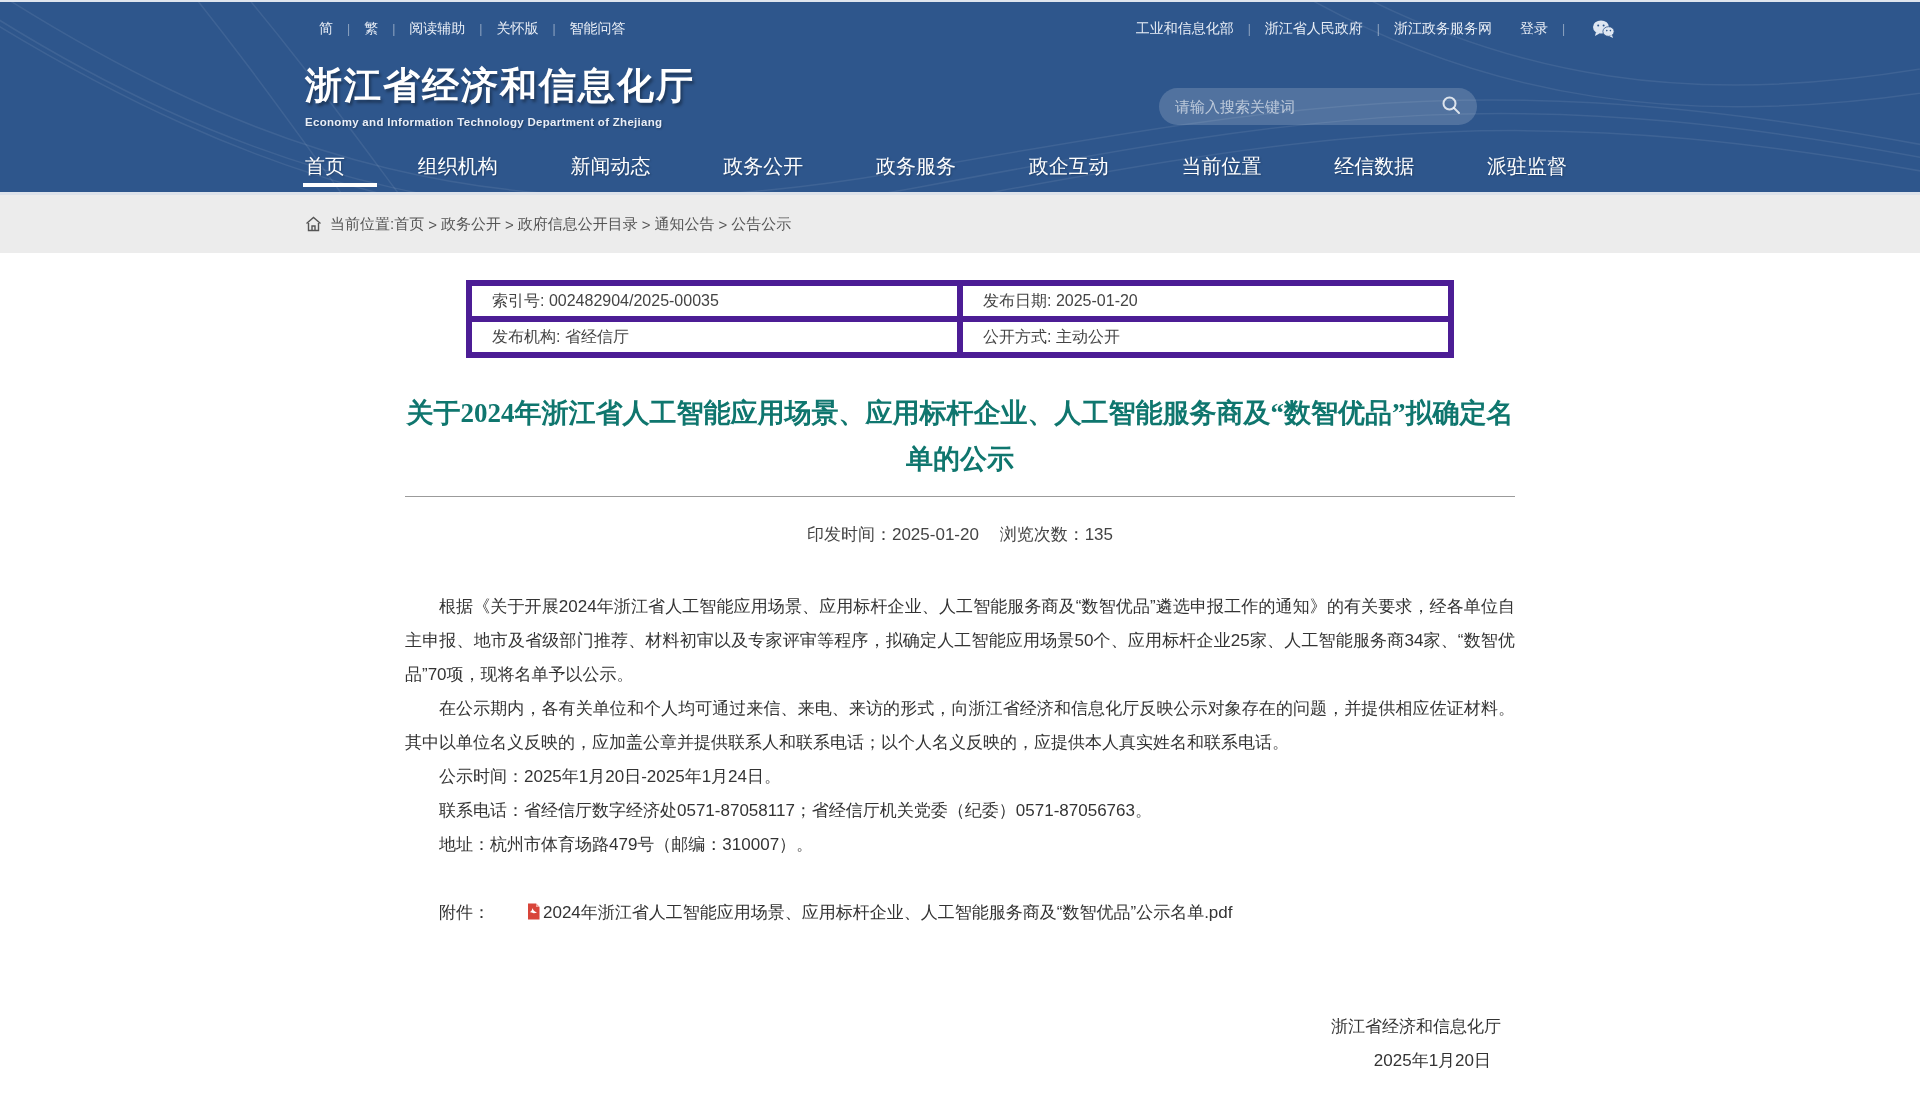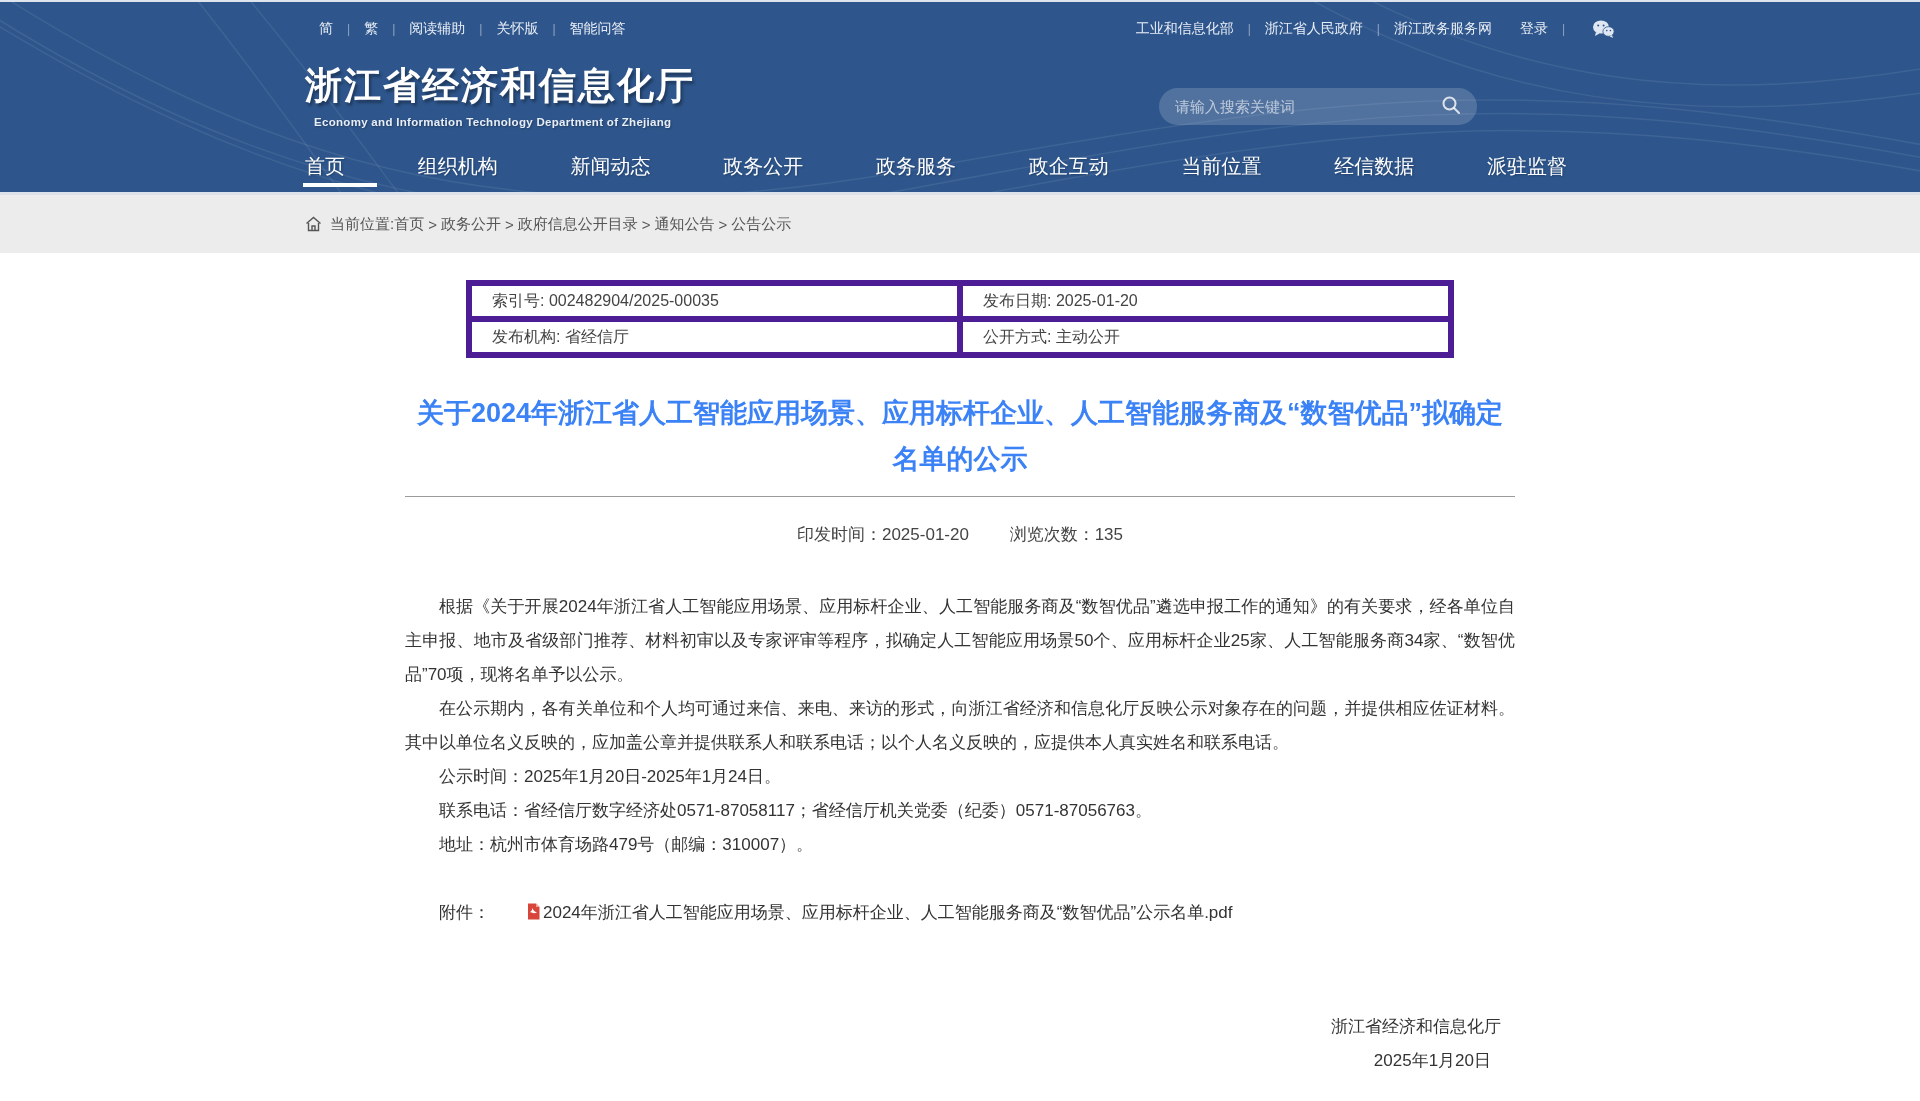--- a/index.html
+++ b/index.html
@@ -30,21 +30,20 @@
   .wechat-icon { margin-left: 26px; cursor: pointer; display: flex; align-items: center; }
 
   .logo-row { display: flex; justify-content: space-between; align-items: center; height: 92px; }
   .logo-text-cn {
     font-size: 37px; font-weight: bold; color: #ffffff; letter-spacing: 2px;
     text-shadow: 2px 3px 3px rgba(0,0,0,0.35);
   }
   .logo-text-en {
     font-size: 11.5px; font-weight: bold; color: #e8eef7; letter-spacing: 0.3px; margin-top: 5px;
     text-shadow: 1px 1px 2px rgba(0,0,0,0.3);
-    margin-left: 9px;
   }
   .search-box {
     width: 318px; height: 37px; border-radius: 19px;
     background: rgba(255,255,255,0.17);
     display: flex; align-items: center; padding: 12px 16px; margin-right: 138px; margin-top: 24px;
   }
   .search-input {
     flex: 1; background: transparent; border: none; outline: none;
     color: #fff; font-size: 15px; font-family: inherit;
   }
@@ -75,26 +74,26 @@
   .meta-table { width: 988px; margin: 27px auto 0; border-collapse: collapse; }
   .meta-table td {
     border: 6px solid #4c1d95; width: 50%; height: 36px;
     font-size: 16px; color: #444; padding-left: 20px;
   }
   .meta-label { color: #444; }
   .meta-value { color: #444; }
 
   .doc-title {
     margin: 32px auto 0; width: 1108px; text-align: center;
-    font-size: 27px; font-weight: bold; color: #3b82f6; line-height: 46px;
+    font-size: 27px; font-weight: bold; color: #0f766e; line-height: 46px; font-family: Liberation Serif, serif;
   }
   .title-rule { width: 1110px; margin: 14px auto 0; border-bottom: 1px solid #9b9b9b; }
 
   .doc-meta-line { text-align: center; margin-top: 26px; font-size: 17px; color: #444; }
-  .doc-meta-line .chunk { margin: 0 18px; }
+  .doc-meta-line .chunk { margin: 0 8px; }
 
   .article-body { margin-top: 44px; font-size: 17px; color: #333; line-height: 34px; }
   .para { text-indent: 2em; text-align: justify; }
   .para + .para { margin-top: 0; }
   .para-gap { margin-top: 34px; }
 
   .attachment-row { margin-top: 34px; text-indent: 2em; font-size: 17px; color: #333; line-height: 34px; }
   .pdf-icon { display: inline-block; vertical-align: -2px; margin: 0 2px; }
   .attachment-link { color: #333; cursor: pointer; text-decoration: none; }
 

